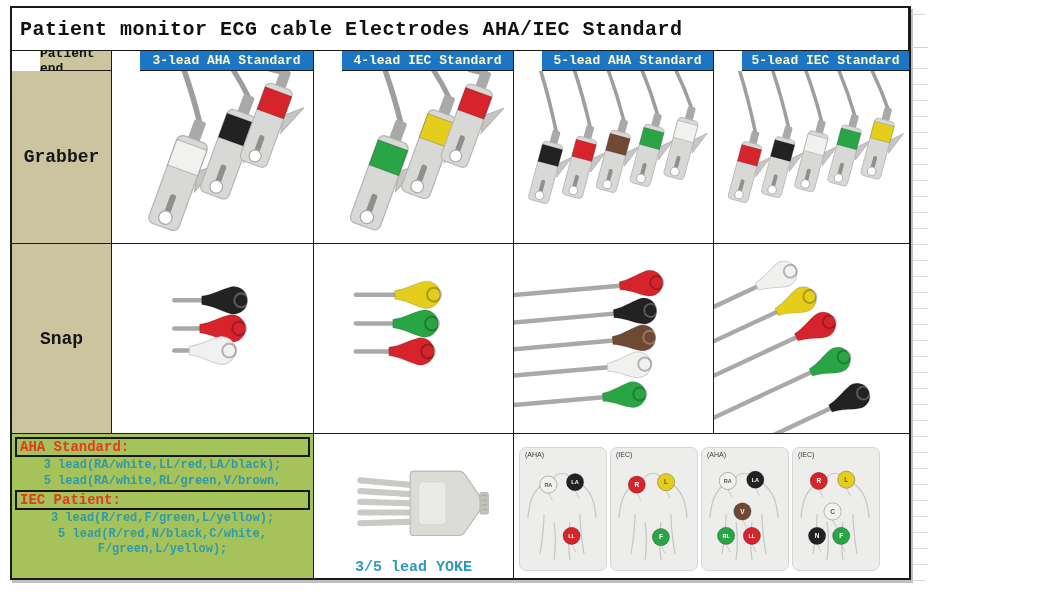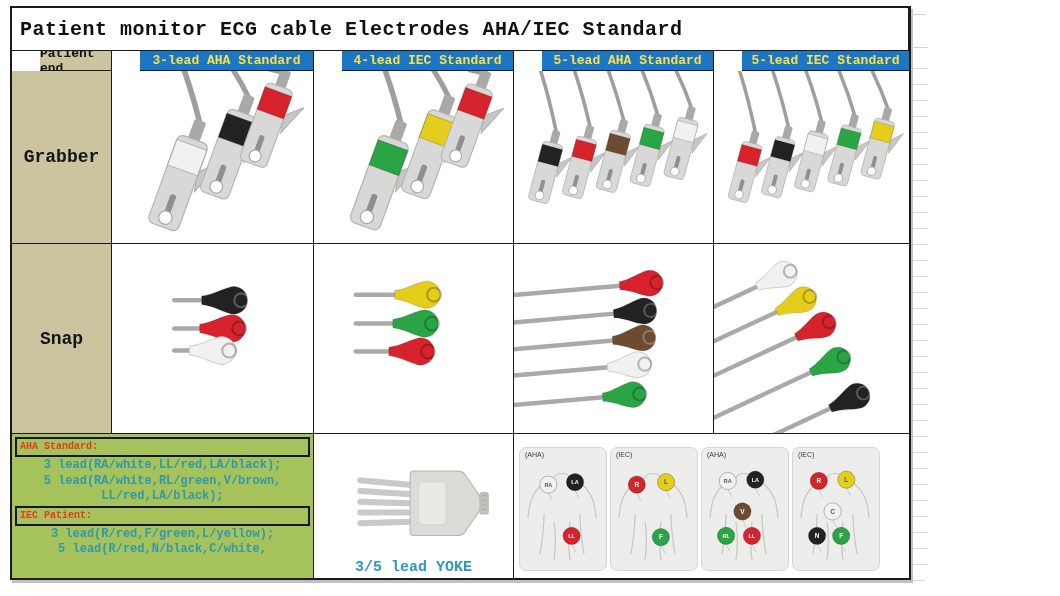--- a/index.html
+++ b/index.html
@@ -11,27 +11,27 @@
          grid-template-rows:43px 20px 173px 190px 144px;
          border:2px solid #1a1a1a;background:#fff;
          box-shadow:2px 3px 0 rgba(130,130,130,.5);}
   .c{border-right:1.5px solid #1a1a1a;border-bottom:1.5px solid #1a1a1a;box-sizing:border-box;position:relative;overflow:hidden;background:#fff;}
   .lastcol{border-right:none;}
   .lastrow{border-bottom:none;}
   .title-row{grid-column:1/6;display:flex;align-items:center;padding-left:8px;
              font-size:20px;font-weight:bold;color:#111;letter-spacing:.5px;}
   .hdr{display:flex;align-items:center;justify-content:center;font-size:13px;font-weight:bold;margin-left:28px;}
   .tan{background:var(--label-tan,#cbc49e);color:#111;}
-  .blue{background:var(--header-blue,#1b76c6);color:#fde047;}
+  .blue{background:var(--header-blue,#1b76c6);color:#fef9c3;}
   .rowlabel{background:var(--label-tan,#cbc49e);display:flex;align-items:center;justify-content:center;
             font-size:18px;font-weight:bold;color:#151515;}
   .imgcell svg{position:absolute;inset:0;width:100%;height:100%;}
   
   .notes-cell{grid-column:1/3;background:var(--notes-green,#a6c25b);padding:2px 3px;box-sizing:border-box;}
-  .note-hdr{border:2px solid #161616;color:var(--notes-red,#e43a1e);font-weight:bold;font-size:10px;
+  .note-hdr{border:2px solid #161616;color:var(--notes-red,#e43a1e);font-weight:bold;font-size:14px;
             padding:0 3px;margin:1px 0;line-height:16px;}
   .note-line{color:var(--notes-teal,#2e9aaa);font-size:12px;font-weight:bold;text-align:center;line-height:15.5px;}
   
   .yoke-cell{display:flex;flex-direction:column;align-items:center;justify-content:flex-start;}
   .yoke-img{width:190px;height:115px;margin-top:8px;}
   .yoke-img svg{width:100%;height:100%;}
   .yoke-label{margin-top:2px;font-size:15px;font-weight:bold;color:var(--yoke-teal,#2e9ab8);}
   
   .diagram-cell{grid-column:4/6;display:flex;gap:3px;padding:13px 4px 6px 5px;box-sizing:border-box;}
   .pcard{position:relative;width:86px;height:122px;background:#ededec;border:1px solid #d6d6d4;
@@ -354,24 +354,24 @@
     <path d="M -35 -4 C -24 -5.5 -17 -10 -9 -12.2 A 13 13 0 1 1 -9 12.2 C -17 10 -24 5.5 -35 4 Z" fill="#222222" stroke="rgba(0,0,0,.15)"></path>
     <circle cx="2.5" cy="0" r="6.6" fill="none" stroke="rgba(255,255,255,.25)" stroke-width="2"></circle>
   </g>
         </svg>
       </div>
 
     <div class="c notes-cell lastrow">
       <div class="note-hdr">AHA Standard:</div>
       <div class="note-line">3 lead(RA/white,LL/red,LA/black);</div>
       <div class="note-line">5 lead(RA/white,RL/green,V/brown,</div>
-      <div class="note-line">LL/red,LA/black);</div>
       <div class="note-hdr">IEC Patient:</div>
       <div class="note-line">3 lead(R/red,F/green,L/yellow);</div>
       <div class="note-line">5 lead(R/red,N/black,C/white,</div>
+      <div class="note-line">F/green,L/yellow);</div>
     </div>
     <div class="c yoke-cell lastrow">
       <div class="yoke-img"><svg viewBox="0 0 200 150" preserveAspectRatio="xMidYMid meet">
   <path d="M 30 50 L 96 56" stroke="#c9c9c6" stroke-width="8" stroke-dasharray="4 2" fill="none" stroke-linecap="round"></path>
             <path d="M 30 64 L 96 68" stroke="#c9c9c6" stroke-width="8" stroke-dasharray="4 2" fill="none" stroke-linecap="round"></path>
             <path d="M 30 78 L 96 80" stroke="#c9c9c6" stroke-width="8" stroke-dasharray="4 2" fill="none" stroke-linecap="round"></path>
             <path d="M 30 92 L 96 92" stroke="#c9c9c6" stroke-width="8" stroke-dasharray="4 2" fill="none" stroke-linecap="round"></path>
             <path d="M 30 106 L 96 104" stroke="#c9c9c6" stroke-width="8" stroke-dasharray="4 2" fill="none" stroke-linecap="round"></path>
   <path d="M100 38 L158 38 Q163 38 166 42 L184 68 Q187 72 187 76 L187 84 Q187 88 184 92 L166 118 Q163 122 158 122 L100 122 Q95 122 95 117 L95 43 Q95 38 100 38 Z" fill="#dbdbd8" stroke="#b8b8b5" stroke-width="1.5"></path>
   <rect x="106" y="52" width="36" height="56" rx="6" fill="#e9e9e6" stroke="#cfcfcc"></rect>

